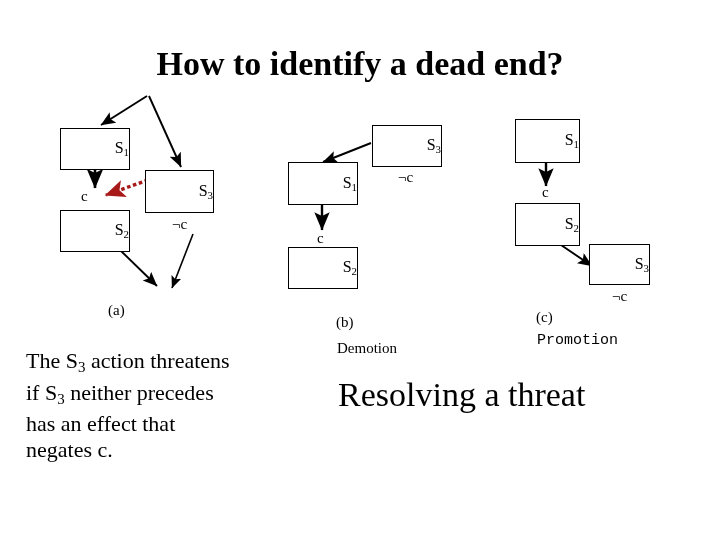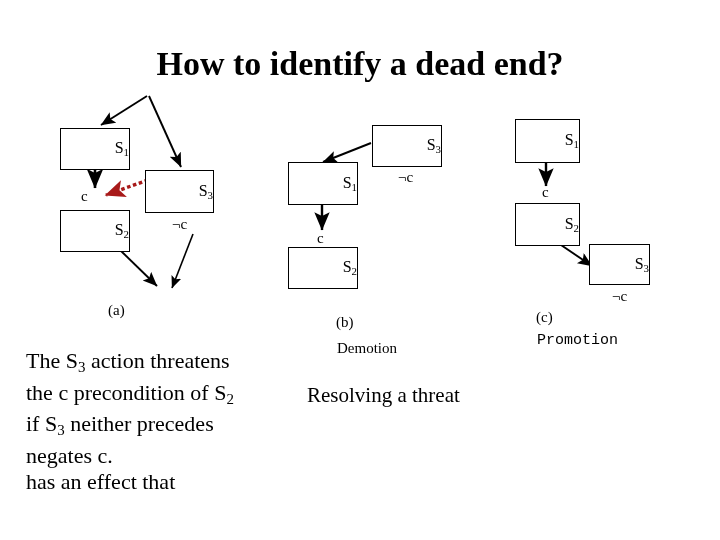--- a/index.html
+++ b/index.html
@@ -83,23 +83,23 @@
     left: 26px;
     top: 348px;
     width: 268px;
     font-size: 22px;
     line-height: 26px;
   }
   #threat-text sub { font-size: 0.68em; vertical-align: -0.25em; }
 
   
   #resolving-heading {
-    left: 307px;
+    left: 338px;
     top: 380px;
-    font-size: 21px;
+    font-size: 34px;
     line-height: 30px;
     white-space: nowrap;
   }
 </style>
 </head>
 <body>
 
 <div id="slide">
 
   <div class="abs" id="slide-title">How to identify a dead end?</div>
@@ -198,21 +198,20 @@
     <span class="lbl"><span>S</span><sub>3</sub></span>
   </div>
 
   <div class="abs cond neg" style="left:612px; top:289px;">¬c</div>
 
   <div class="abs panel-letter" style="left:536px; top:310px;">(c)</div>
   <div class="abs panel-name" style="left:537px; top:333px;font-family:Liberation Mono, monospace;">Promotion</div>
 
   <div class="abs" id="threat-text">
     <div>The S<sub>3</sub> action threatens</div>
-    <div>the c precondition of S<sub>2</sub></div>
     <div>if S<sub>3</sub> neither precedes</div>
+    <div>has an effect that</div>
     <div>negates c.</div>
-    <div>has an effect that</div>
   </div>
 
   <div class="abs" id="resolving-heading">Resolving a threat</div>
 
 </div>
 
 </body></html>

